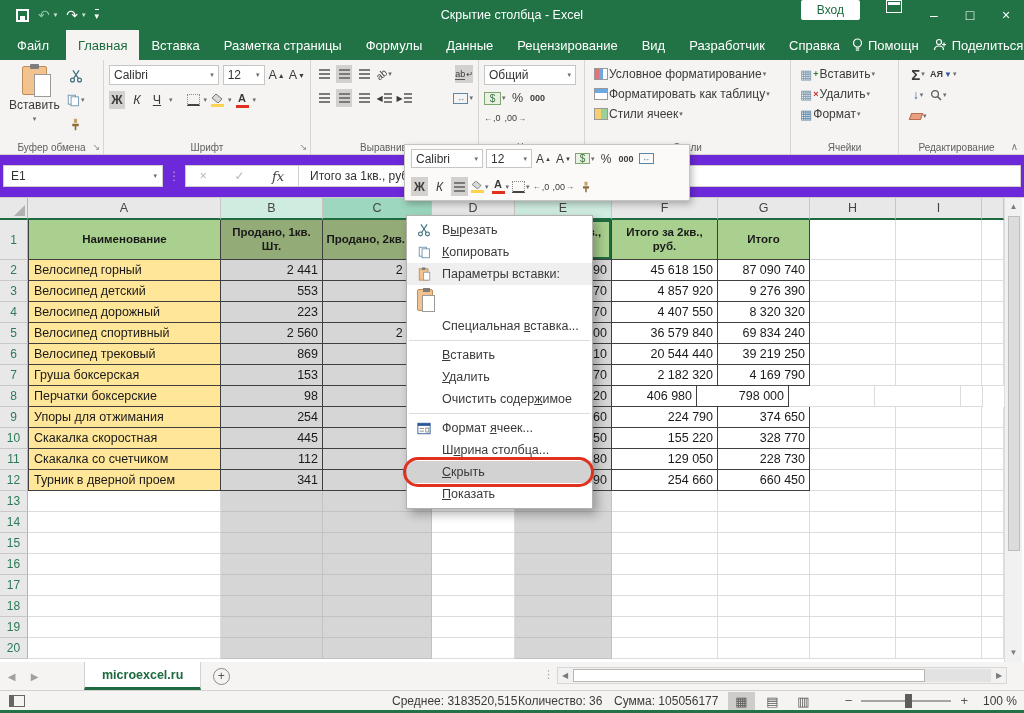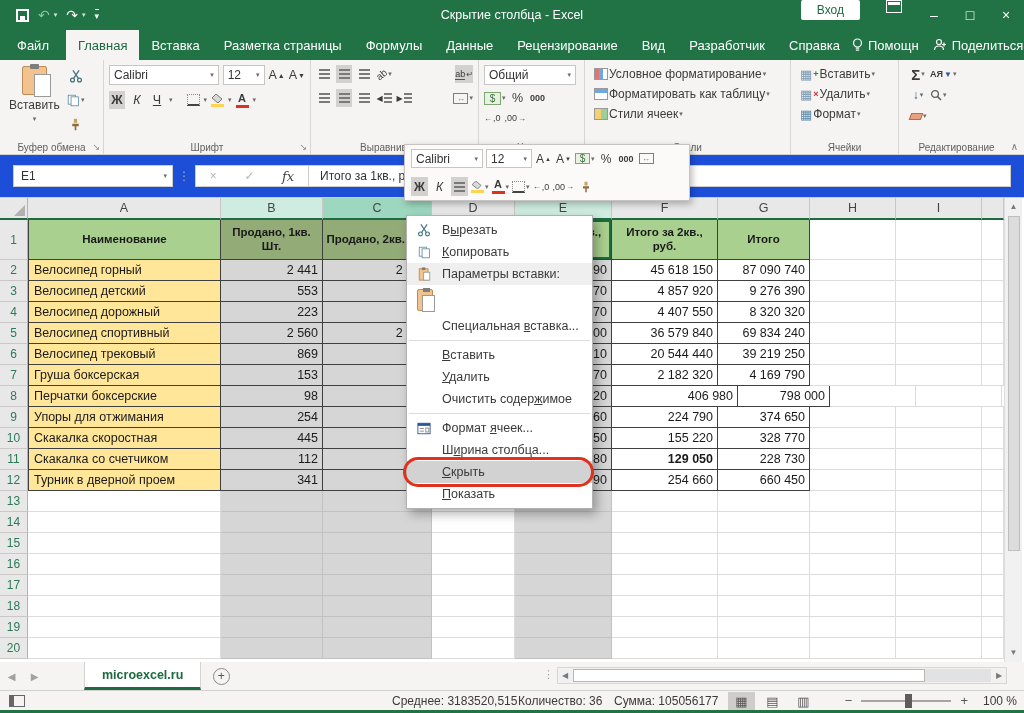--- a/index.html
+++ b/index.html
@@ -55,21 +55,21 @@
 .ic-tbl{background:linear-gradient(to bottom,#6da9e0 0 4px,#fff 4px)}
 .ic-cs{background:linear-gradient(90deg,#f7cf6e 0 50%,#9bd09b 50%)}
 .cellico{font-size:13px;color:#7796ae;line-height:1}
 .badge{font-size:9px;font-weight:bold;line-height:1}
 .rtxt{font-size:12px;white-space:nowrap}
 .sigma{font-size:15px;font-weight:bold;color:#3b3b3b;line-height:1}
 .collapse{position:absolute;right:6px;bottom:2px;font-size:10px;color:#777}
 .dec{font-size:9px;color:#3b3b3b;white-space:nowrap}
 .eraser{width:12px;height:7px;background:#e8a07f;border:1px solid #b56f4d;transform:skewX(-20deg)}
 
-.fbar{position:absolute;top:155px;left:0;width:100%;height:43px;background:#1d4ed8;border-bottom:1px solid #cfcdcb;display:flex;align-items:center;padding:0 13px}
+.fbar{position:absolute;top:155px;left:0;width:100%;height:43px;background:#6d28d9;border-bottom:1px solid #cfcdcb;display:flex;align-items:center;padding:0 3px}
 .namebox{width:160px;height:22px;background:#fff;border:1px solid #d0cecc;display:flex;align-items:center;padding-left:7px;font-size:12px;color:#333}
 .namebox .arr{margin-left:auto;margin-right:5px}
 .fgrip{color:#b0aeac;font-size:12px;padding:0 5px}
 .fxbox{width:114px;height:22px;background:#fff;border:1px solid #d0cecc;display:flex;align-items:center;justify-content:space-around;font-size:12px}
 .fxbox .dis{color:#b8b6b4}
 .fx{font-style:italic;font-family:"DejaVu Serif",serif;color:#444;font-size:13px}
 .ffield{flex:1;height:22px;background:#fff;border:1px solid #d0cecc;border-left:none;display:flex;align-items:center;padding-left:11px;font-size:12px;color:#333;overflow:hidden;white-space:nowrap}
 
 .grid{position:absolute;top:198px;left:0;width:1004px;height:464px;background:#fff;overflow:hidden}
 .ghead{display:flex;height:22px}
@@ -565,21 +565,21 @@
           <div class="cell plain" style="width: 86px;"></div>
           <div class="cell plain" style="width: 22px;"></div>
         </div>
         <div class="grow" style="height: 21px;">
           <div class="rowhdr">8</div>
           <div class="cell tb yellow tb-left" style="width: 193px;">Перчатки боксерские</div>
           <div class="cell tb num selg" style="width: 102px;">98</div>
           <div class="cell tb num selg" style="width: 109px;">102</div>
           <div class="cell tb num" style="width: 83px;"></div>
           <div class="cell tb num selg" style="width: 97px;">391 020</div>
-          <div class="cell tb num" style="width: 126px;">406 980</div>
+          <div class="cell tb num" style="width: 85px;">406 980</div>
           <div class="cell tb num" style="width: 92px;">798 000</div>
           <div class="cell plain" style="width: 86px;"></div>
           <div class="cell plain" style="width: 86px;"></div>
           <div class="cell plain" style="width: 22px;"></div>
         </div>
         <div class="grow" style="height: 21px;">
           <div class="rowhdr">9</div>
           <div class="cell tb yellow tb-left" style="width: 193px;">Упоры для отжимания</div>
           <div class="cell tb num selg" style="width: 102px;">254</div>
           <div class="cell tb num selg" style="width: 109px;">381</div>
@@ -604,21 +604,21 @@
           <div class="cell plain" style="width: 86px;"></div>
           <div class="cell plain" style="width: 22px;"></div>
         </div>
         <div class="grow" style="height: 21px;">
           <div class="rowhdr">11</div>
           <div class="cell tb yellow tb-left" style="width: 193px;">Скакалка со счетчиком</div>
           <div class="cell tb num selg" style="width: 102px;">112</div>
           <div class="cell tb num selg" style="width: 109px;">145</div>
           <div class="cell tb num" style="width: 83px;"></div>
           <div class="cell tb num selg" style="width: 97px;">99 680</div>
-          <div class="cell tb num" style="width: 106px; font-weight: bold;">129 050</div>
+          <div class="cell tb num" style="width: 106px;">129 050</div>
           <div class="cell tb num" style="width: 92px;">228 730</div>
           <div class="cell plain" style="width: 86px;"></div>
           <div class="cell plain" style="width: 86px;"></div>
           <div class="cell plain" style="width: 22px;"></div>
         </div>
         <div class="grow" style="height: 21px;">
           <div class="rowhdr">12</div>
           <div class="cell tb yellow tb-left" style="width: 193px;">Турник в дверной проем</div>
           <div class="cell tb num selg" style="width: 102px;">341</div>
           <div class="cell tb num selg" style="width: 109px;">214</div>

